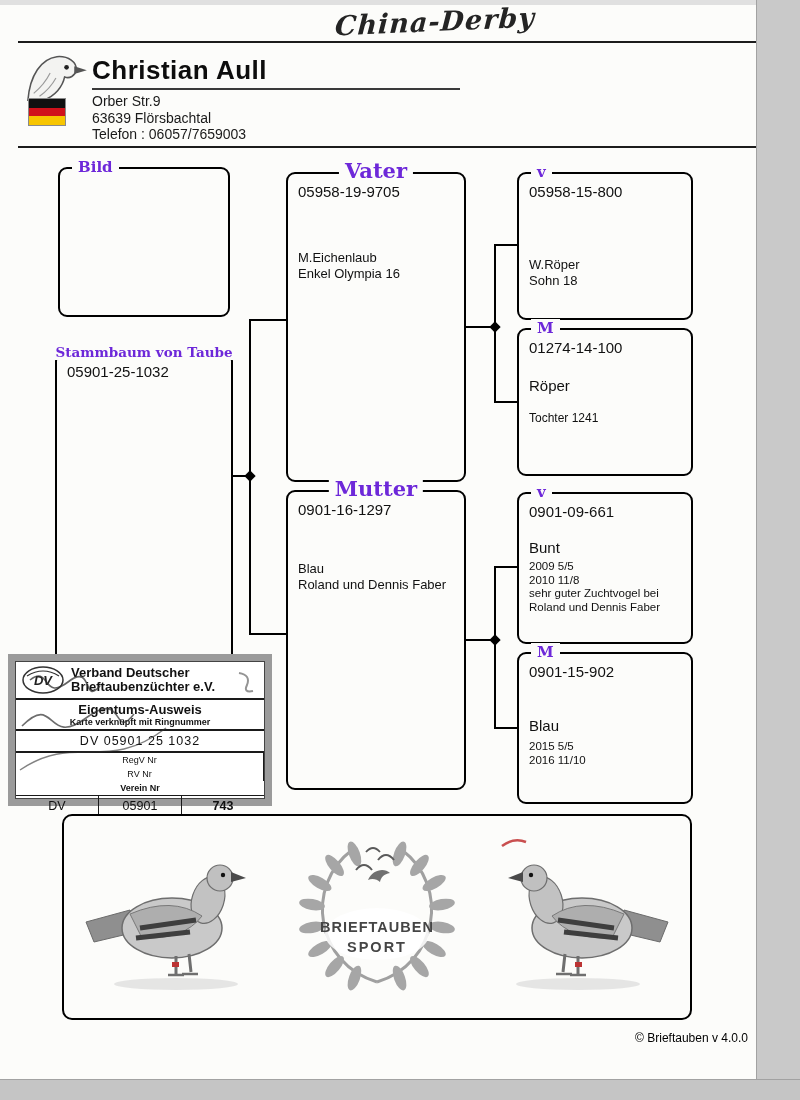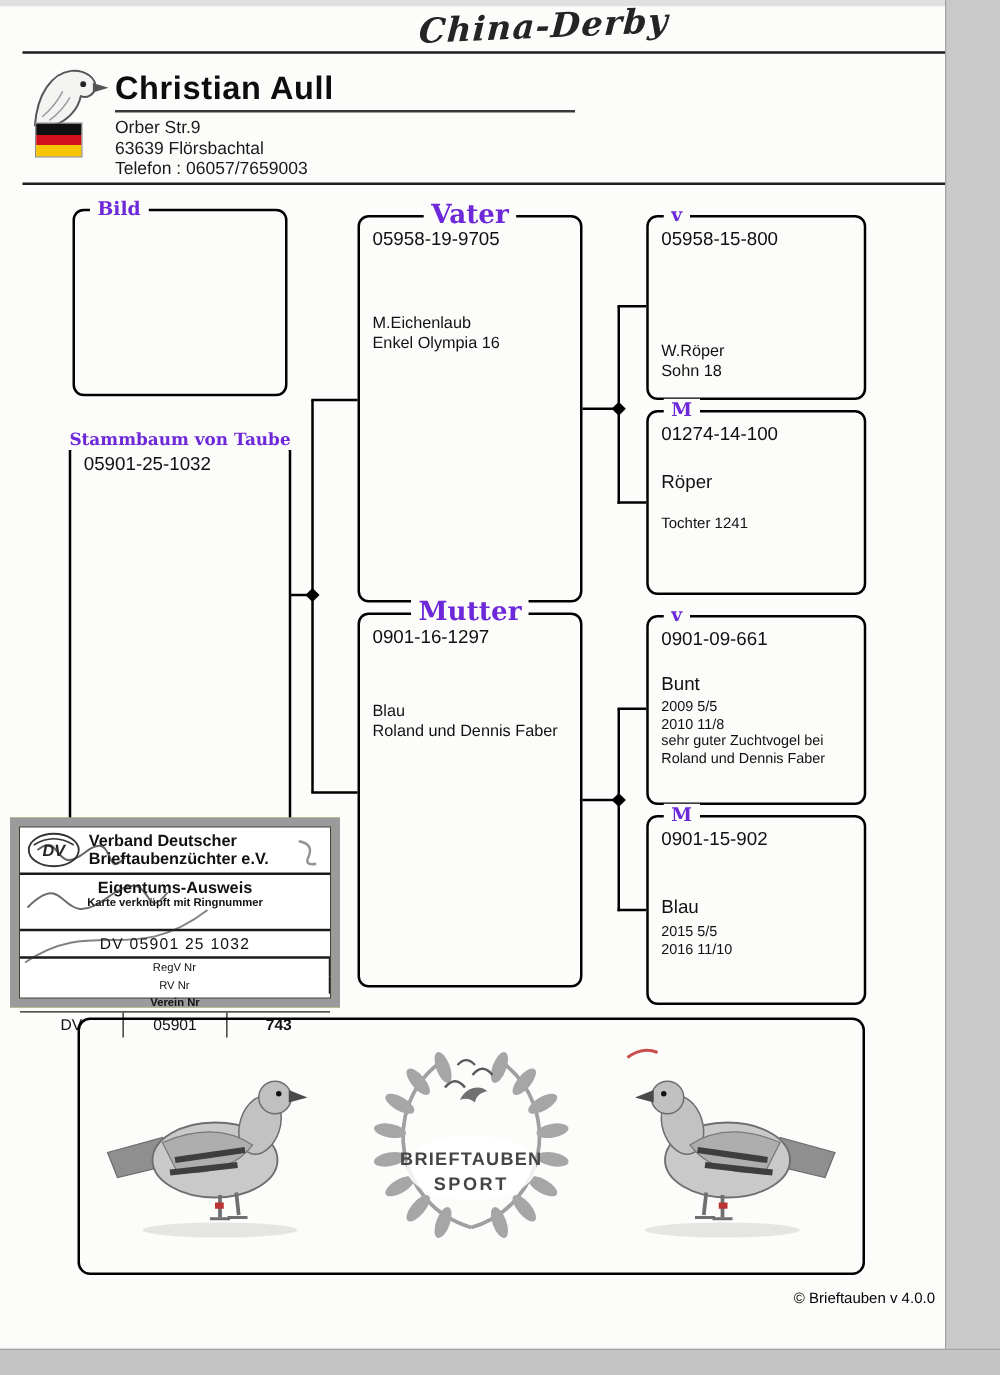--- a/index.html
+++ b/index.html
@@ -31,26 +31,26 @@
   .lbl-lg { font-size:21px; top:-16px; left:50%; transform:translateX(-50%); }
   .ring { font-size:15px; padding:9px 10px 0 10px; }
   .t15 { font-size:15px; padding:0 10px; }
   .t13 { font-size:13px; line-height:16px; padding:0 10px; }
   .t11 { font-size:11.5px; line-height:13.5px; padding:0 10px; }
 
   .conn { position:absolute; background:#000; }
   .diamond { position:absolute; width:8px; height:8px; background:#000; transform:rotate(45deg); }
 
   
-  .card { position:absolute; left:8px; top:654px; width:264px; height:152px; border:7px solid #9b9b9b; background:#84cc16; }
+  .card { position:absolute; left:8px; top:654px; width:264px; height:152px; border:7px solid #9b9b9b; background:#f9a8d4; }
   .card-body { position:relative; width:100%; height:100%; border:1px solid #444; background:#fff; display:flex; flex-direction:column; }
   .card-head { display:flex; align-items:center; gap:6px; padding:3px 5px; border-bottom:2px solid #1a1a1a; }
   .card-org { font-size:13px; font-weight:bold; line-height:14.5px; }
   .card-title { font-size:13px; font-weight:bold; text-align:center; padding-top:2px; }
-  .card-sub { font-size:9px; font-weight:bold; text-align:center; padding-bottom:16px; border-bottom:2px solid #1a1a1a; }
+  .card-sub { font-size:9px; font-weight:bold; text-align:center; padding-bottom:2px; border-bottom:2px solid #1a1a1a; }
   .card-ring { font-size:12.5px; text-align:center; padding:3px 0; letter-spacing:1px; border-bottom:2px solid #1a1a1a; }
   .ct-row { display:flex; }
   .ct-row > div { flex:1; text-align:center; border-right:1.5px solid #1a1a1a; }
   .ct-row > div:last-child { border-right:none;font-weight:bold; }
   .ct-head { border-bottom:1px solid #1a1a1a;flex-direction:column; }
   .ct-head > div { font-size:9px; padding:2px 0; }
   .ct-vals { flex:1; }
   .ct-vals > div { font-size:12.5px; padding:3px 0; }
   .scribble { position:absolute; inset:0; pointer-events:none; }
 
@@ -131,21 +131,21 @@
   <div class="box" style="left:286px;top:490px;width:180px;height:300px">
     <div class="box-label lbl-lg">Mutter</div>
     <div class="ring">0901-16-1297</div>
     <div class="t13" style="margin-top:43px">Blau</div>
     <div class="t13">Roland und Dennis Faber</div>
   </div>
 
   <div class="box" style="left:517px;top:172px;width:176px;height:148px">
     <div class="box-label lbl-sm">v</div>
     <div class="ring">05958-15-800</div>
-    <div class="t13" style="margin-top:73px">W.Röper</div>
+    <div class="t13" style="margin-top:57px">W.Röper</div>
     <div class="t13">Sohn 18</div>
   </div>
 
   <div class="box" style="left:517px;top:328px;width:176px;height:148px">
     <div class="box-label lbl-sm">M</div>
     <div class="ring">01274-14-100</div>
     <div class="t15" style="margin-top:21px">Röper</div>
     <div class="t11" style="margin-top:18px;font-size:12px">Tochter 1241</div>
   </div>
 

